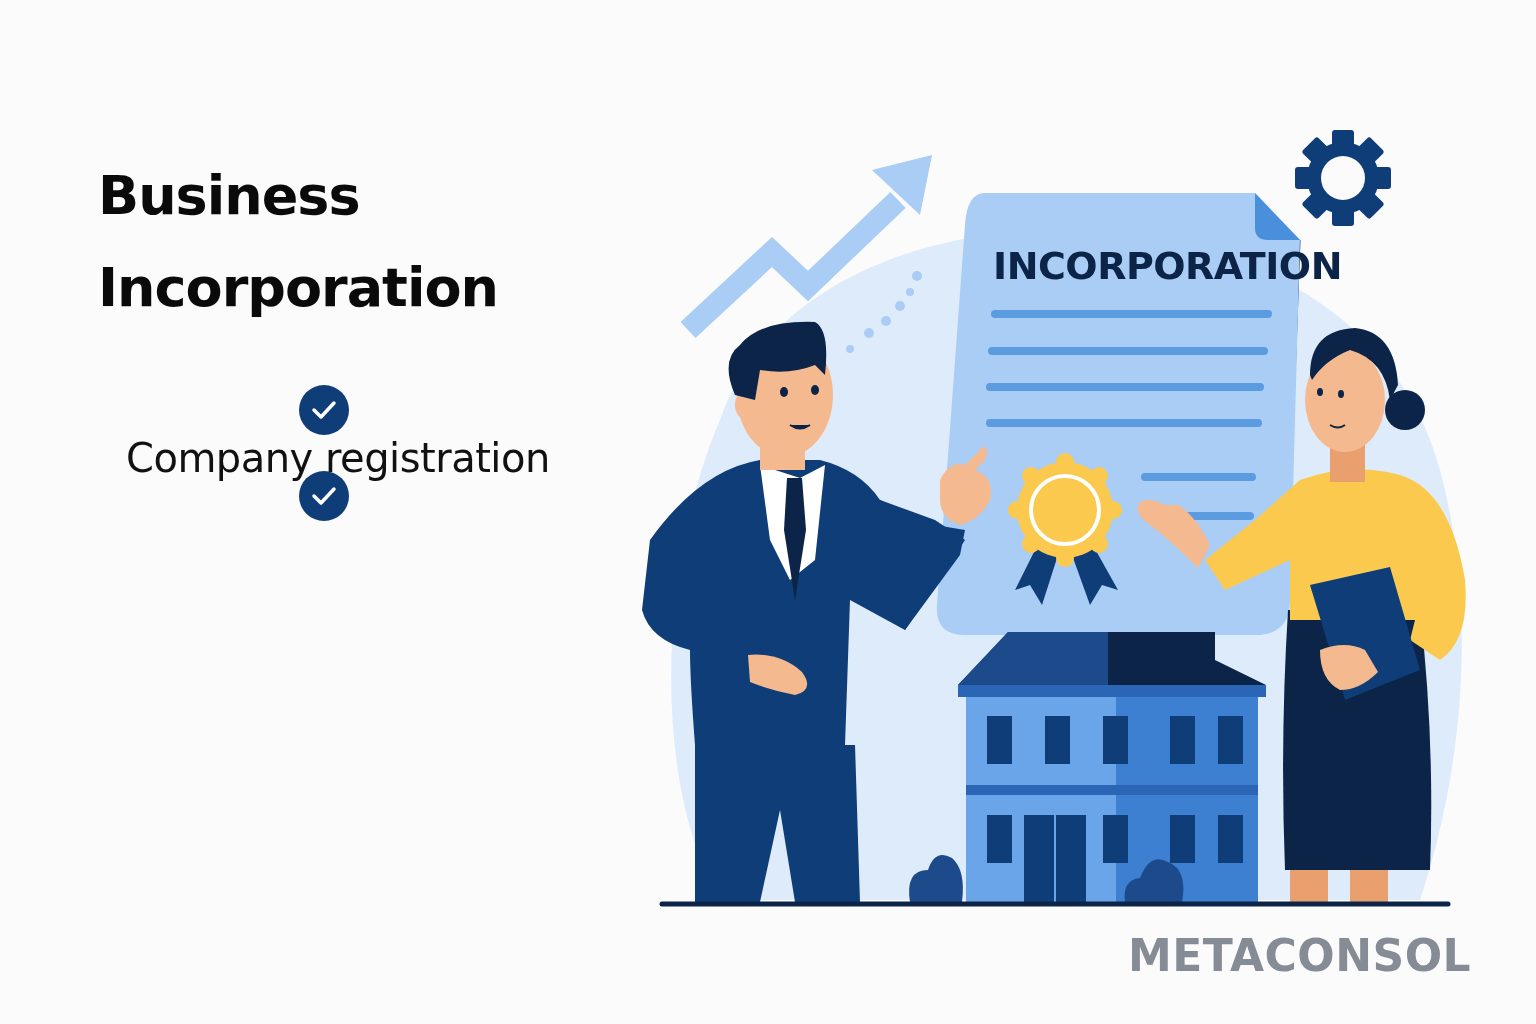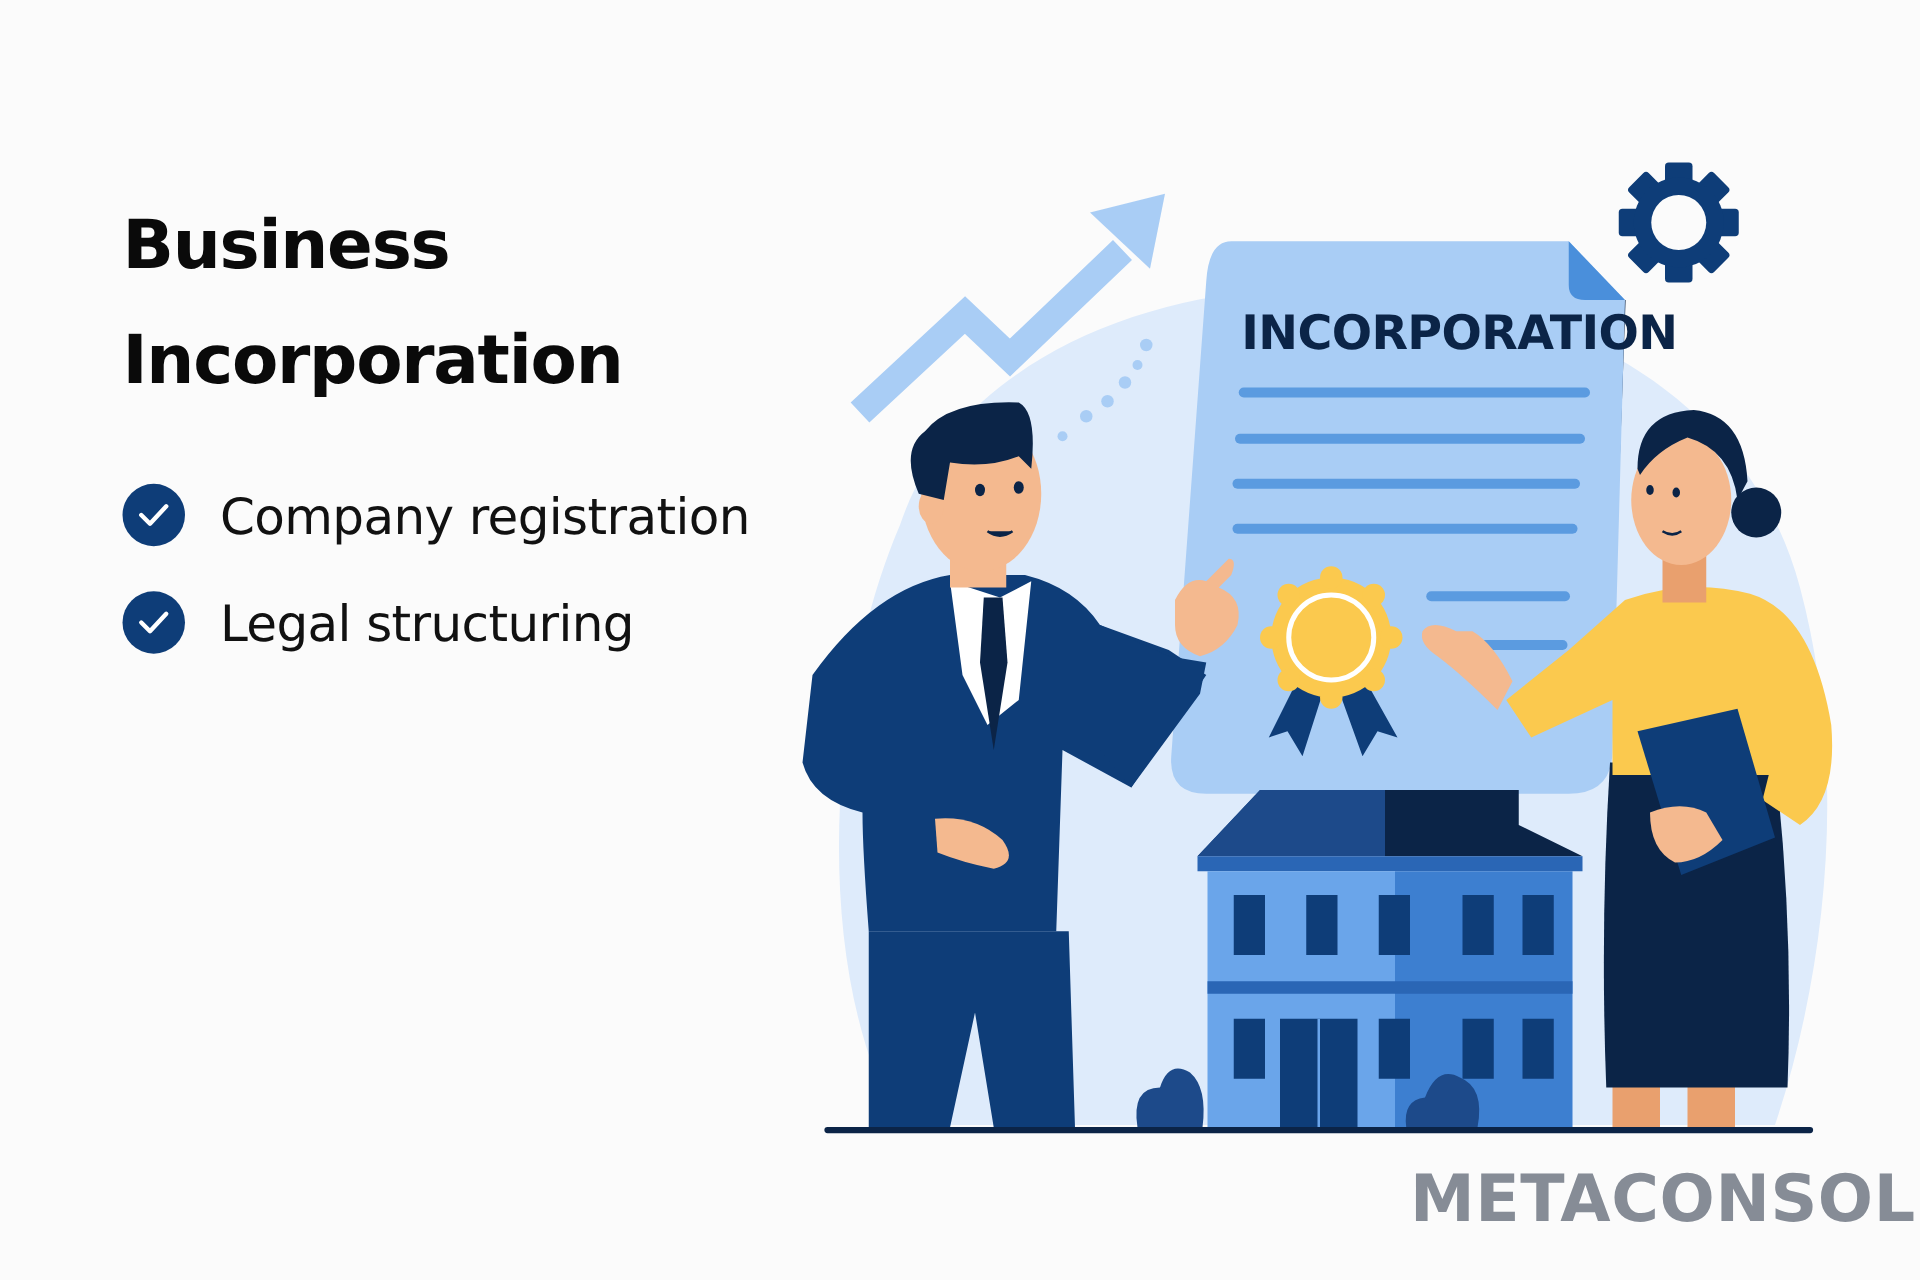--- a/index.html
+++ b/index.html
@@ -15,37 +15,37 @@
     font-family: "DejaVu Sans", "Liberation Sans", sans-serif;
     font-weight: 700; font-size: 54px; line-height: 92px;
     color: #0a0a0a; letter-spacing: -1px;
   }
   .headline span { display: block; }
   .features {
     position: absolute; left: 98px; top: 385px;
     list-style: none; margin: 0; padding: 0;
   }
   .feature {
-    display: flex; align-items: flex-end;
-    height: 52px; margin-bottom: 34px;
+    display: flex; align-items: center;
+    height: 52px; margin-bottom: 34px; flex-direction: column;
   }
   .check {
     width: 50px; height: 50px; border-radius: 50%;
     background: #0e3d78; display: flex; align-items: center; justify-content: center;
     flex: 0 0 auto;
   }
   .feature-label {
     margin-left: 28px;
     font-family: "DejaVu Sans", "Liberation Sans", sans-serif;
     font-size: 40px; color: #111; letter-spacing: -0.5px;
   }
   .brand {
     position: absolute; left: 1128px; top: 930px;
     font-family: "DejaVu Sans", "Liberation Sans", sans-serif;
-    font-weight: 700; font-size: 52px; color: #868c96; letter-spacing: 0.5px;
+    font-weight: 700; font-size: 44px; color: #868c96; letter-spacing: 0.5px;
   }
   .illustration { position: absolute; left: 0; top: 0; width: 1536px; height: 1024px; }
   .doc-title {
     font-family: "DejaVu Sans", "Liberation Sans", sans-serif;
     font-weight: 700; font-size: 38px; fill: #0b2447; letter-spacing: -0.5px;
   }
 </style>
 </head>
 <body>
 
@@ -62,21 +62,20 @@
         </svg>
     </span>
     <span class="feature-label">Company registration</span>
   </li>
   <li class="feature">
     <span class="check">
       <svg width="26" height="20" viewBox="0 0 26 20">
           <path d="M3 10 L10 17 L23 3" fill="none" stroke="#fff" stroke-width="3.5" stroke-linecap="round" stroke-linejoin="round"></path>
         </svg>
     </span>
-    <span class="feature-label">Legal structuring</span>
   </li>
 </ul>
 
 <svg class="illustration" viewBox="0 0 1536 1024" xmlns="http://www.w3.org/2000/svg">
 
   <path d="M720 420 C760 300 900 230 1060 230 C1250 230 1400 320 1440 470 C1480 620 1460 780 1420 900 L720 900 C650 780 660 560 720 420 Z" fill="#deebfb"></path>
 
   <g>
     <path d="M688 330 L772 252 L808 286 L898 200" fill="none" stroke="#a9cdf5" stroke-width="22" stroke-linejoin="miter"></path>
     <polygon points="932,155 872,170 920,215" fill="#a9cdf5"></polygon>

